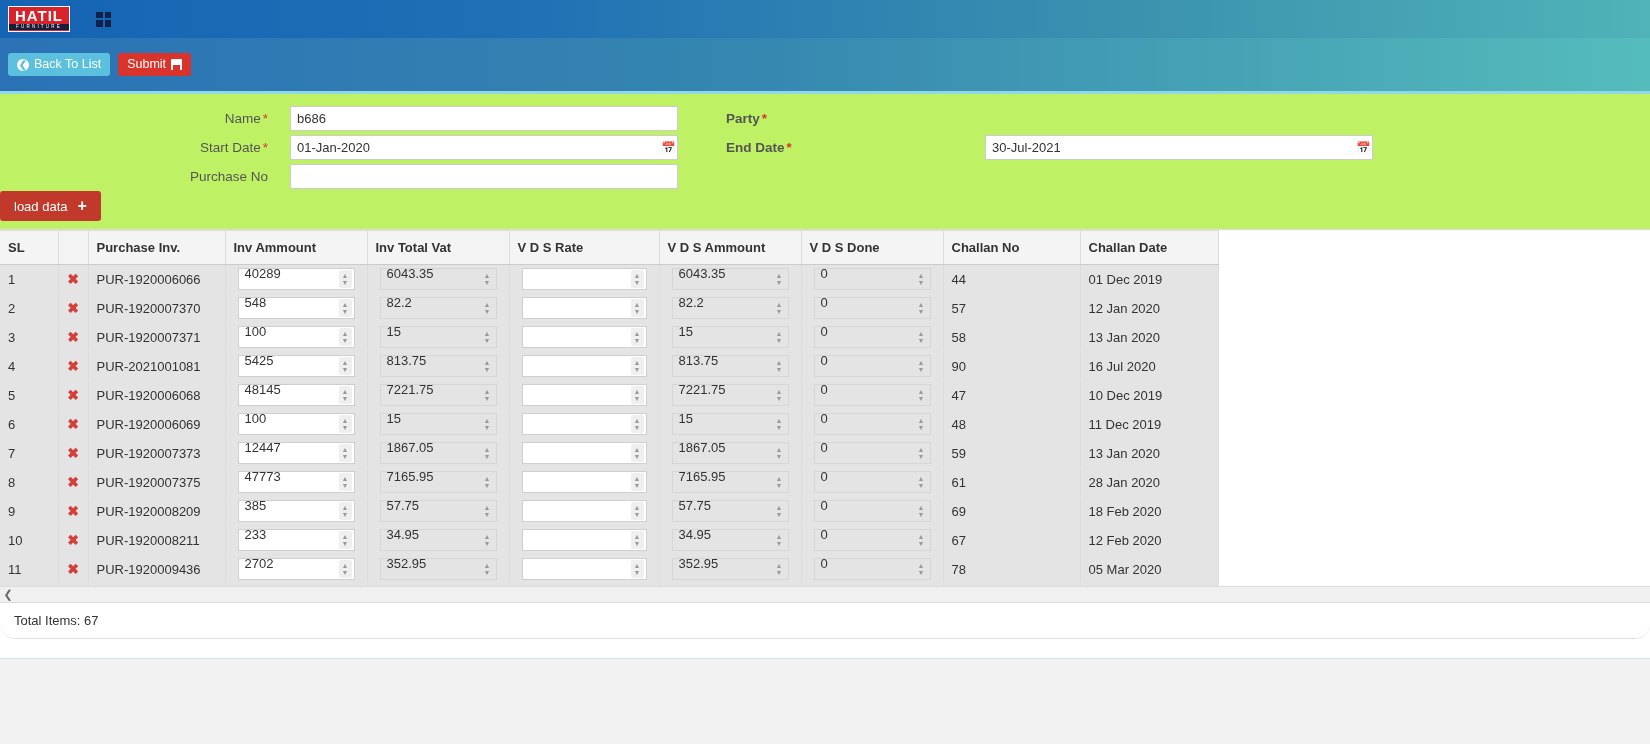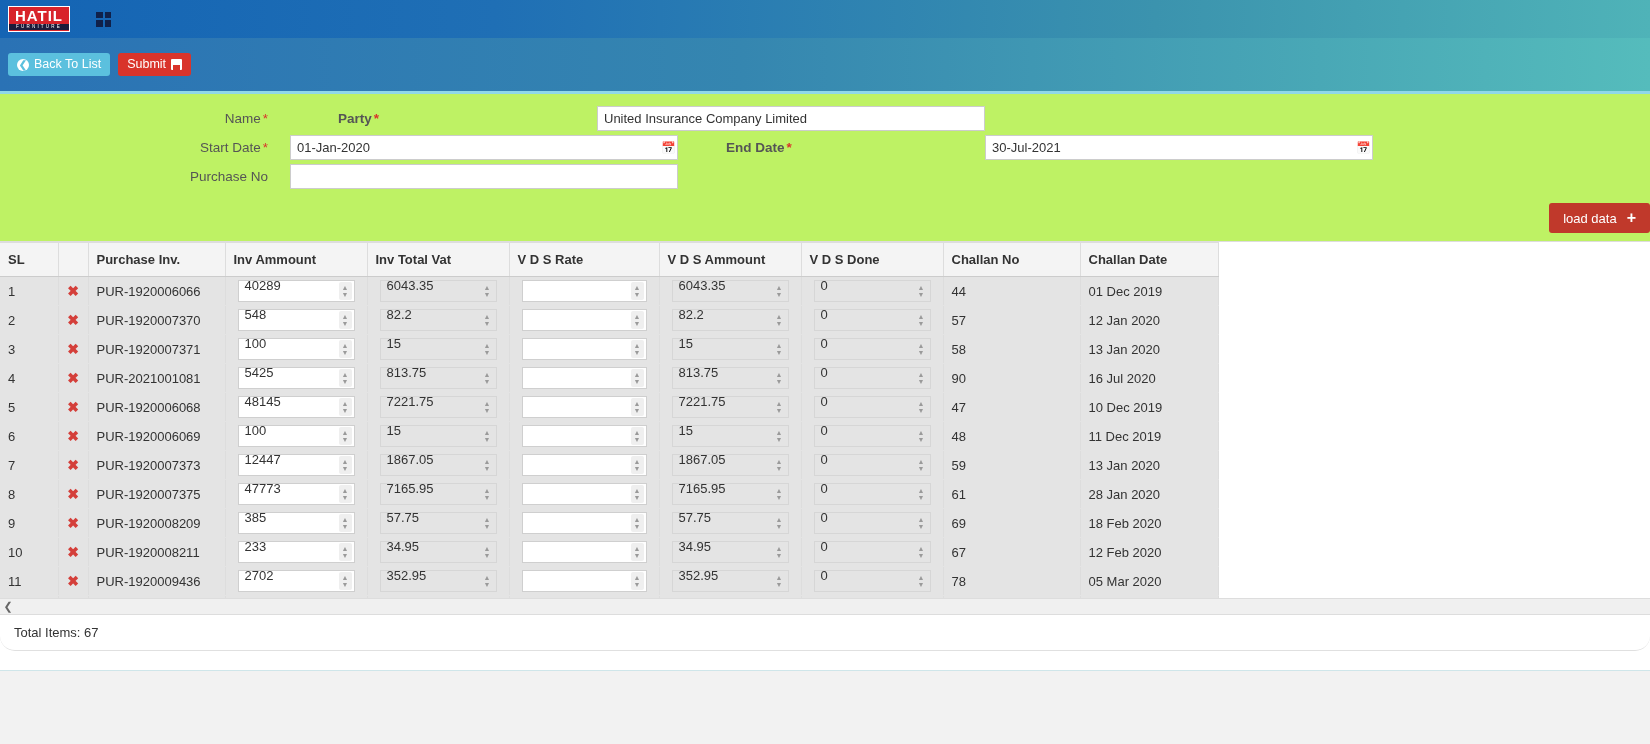--- a/index.html
+++ b/index.html
@@ -114,21 +114,21 @@
     position: absolute; right: 6px; top: 50%;
     transform: translateY(-50%);
     width: 11px; height: 12px;
     color: #333333; font-size: 12px; line-height: 1;
     pointer-events: none;
   }
   .spacer-col { width: 30px; }
   .lbl2 { width: 277px; text-align: left; padding-left: 18px; font-size: 13.5px; color: #555555; font-weight: bold; }
   .fld2 { width: 388px; position: relative; }
 
-  .loadrow { display: flex; justify-content: flex-end; margin-top: 12px; }
+  .loadrow { display: flex; justify-content: flex-start; margin-top: 0; }
   .btn-load {
     background: #c0392b; color: #ffffff;
     border: none; border-radius: 3px;
     font-size: 13px; padding: 7px 14px;
     display: inline-flex; align-items: center; gap: 10px;
     cursor: pointer;
     font-family: "Liberation Sans", sans-serif;
   }
   .plus { font-size: 16px; font-weight: bold; line-height: 1; }
 
@@ -259,26 +259,26 @@
   </button>
 </div>
 <div class="teal-rule"></div>
 
 <div class="formpanel">
 
   <div class="formrow">
     <div class="lbl">
       <span>Name</span><span class="req">*</span>
     </div>
+    <div class="fld">
+      <input class="inp" value="b686" style="">
+    </div>
     <div class="spacer-col"></div>
     <div class="lbl2">
       <span>Party</span><span class="req">*</span>
-    </div>
-    <div class="fld2">
-      <input class="inp" value="United Insurance Company Limited" style="">
     </div>
   </div>
 
   <div class="formrow">
     <div class="lbl">
       <span>Start Date</span><span class="req">*</span>
     </div>
     <div class="fld has-cal">
       <input class="inp" value="01-Jan-2020" style="">
       <span class="cal-ico">📅</span>

